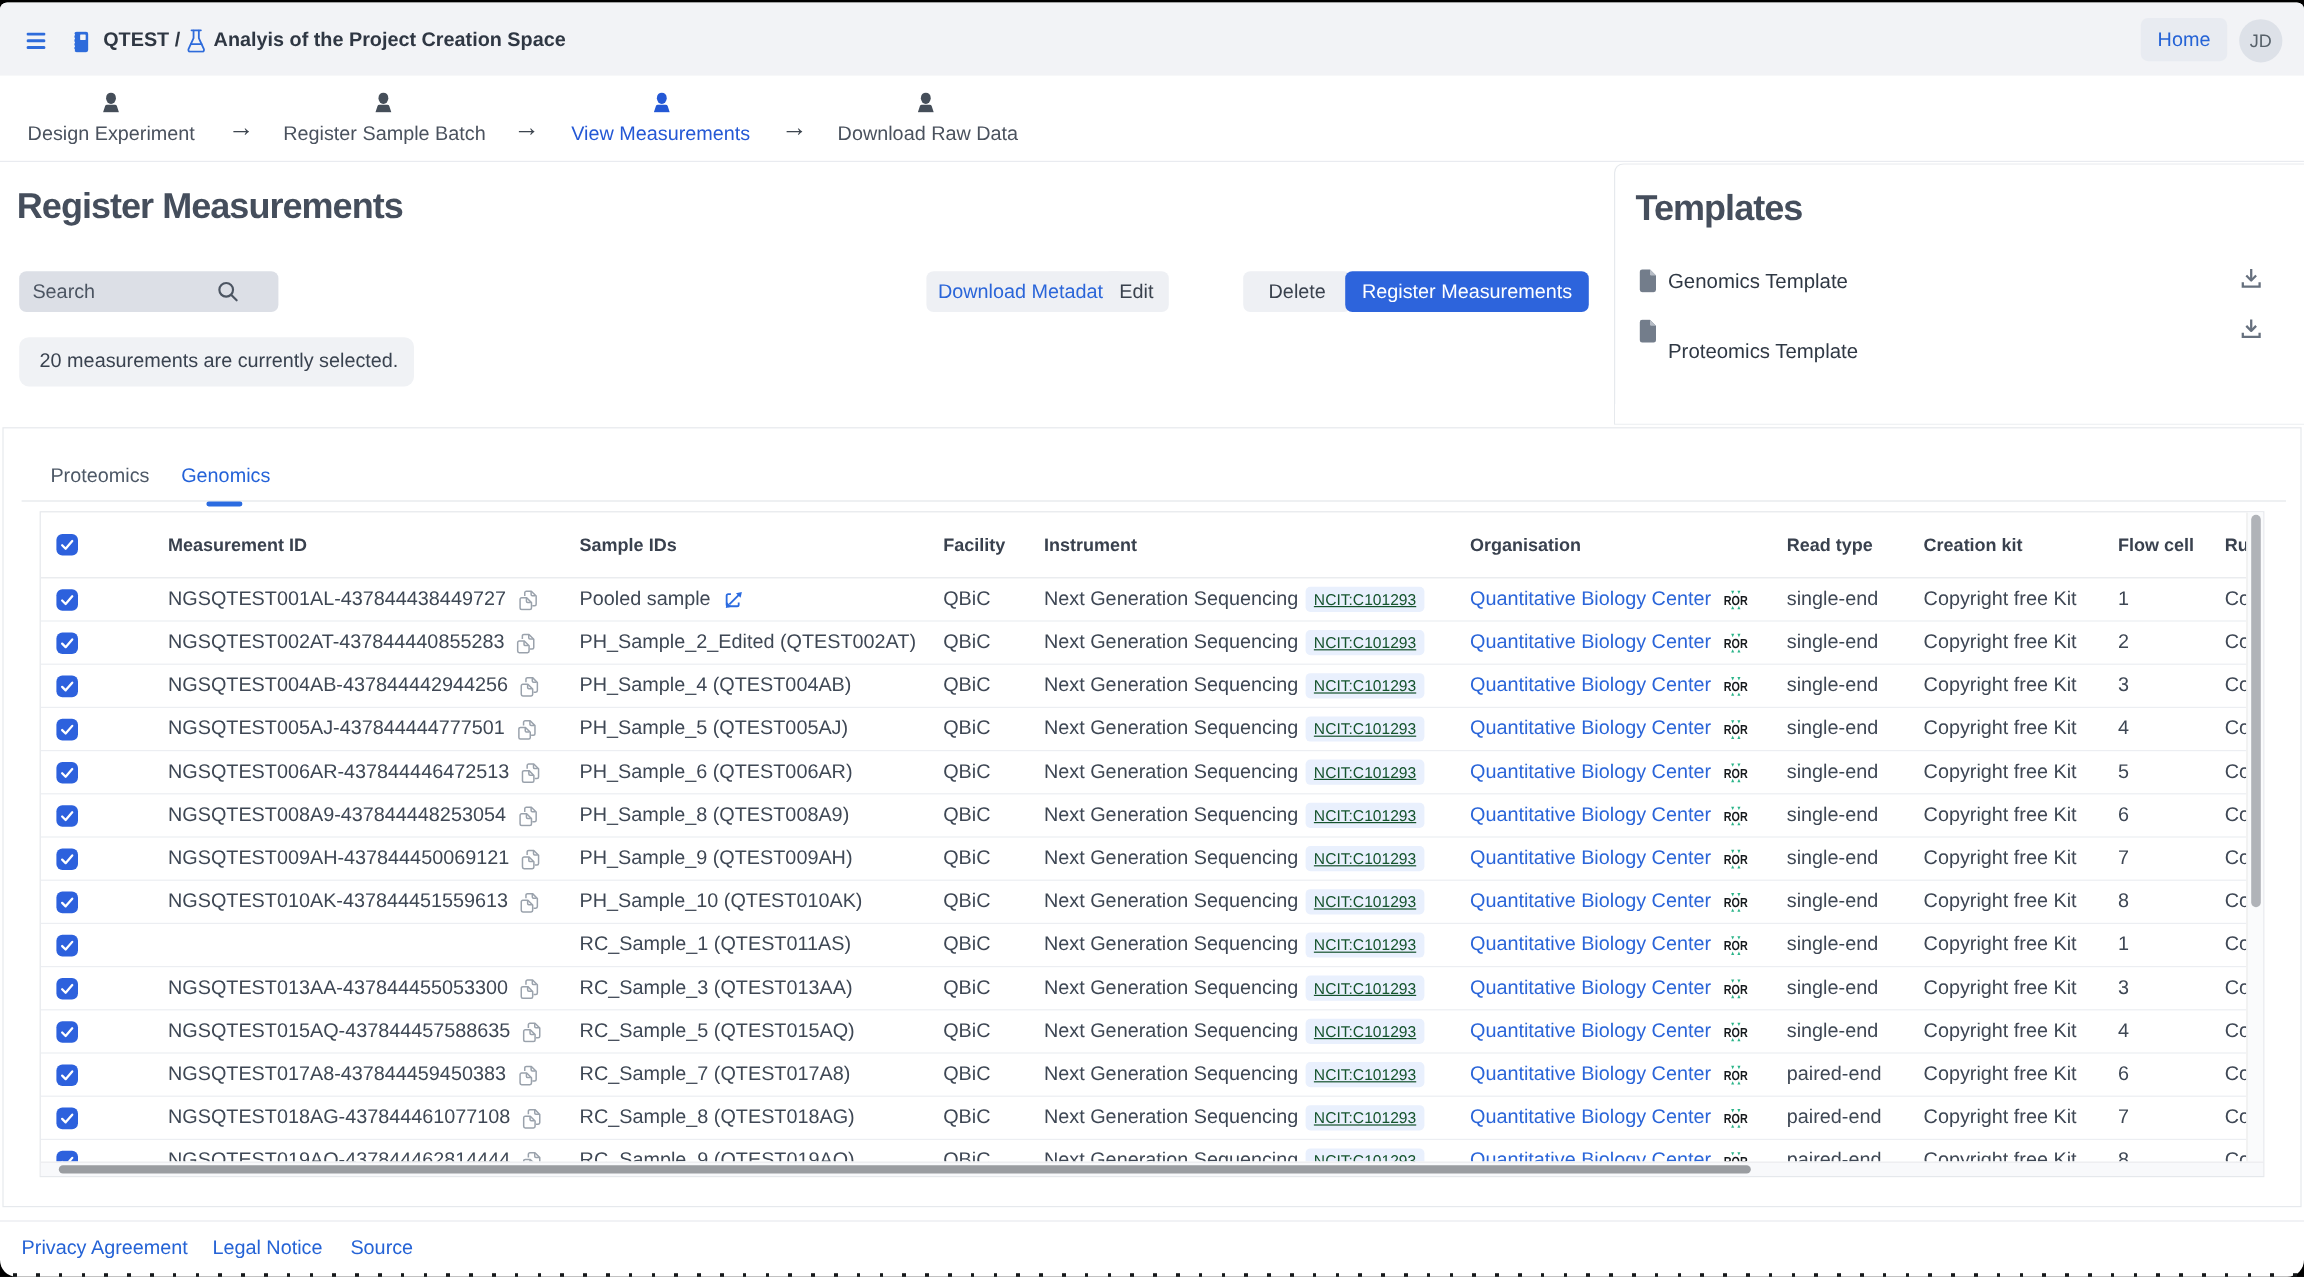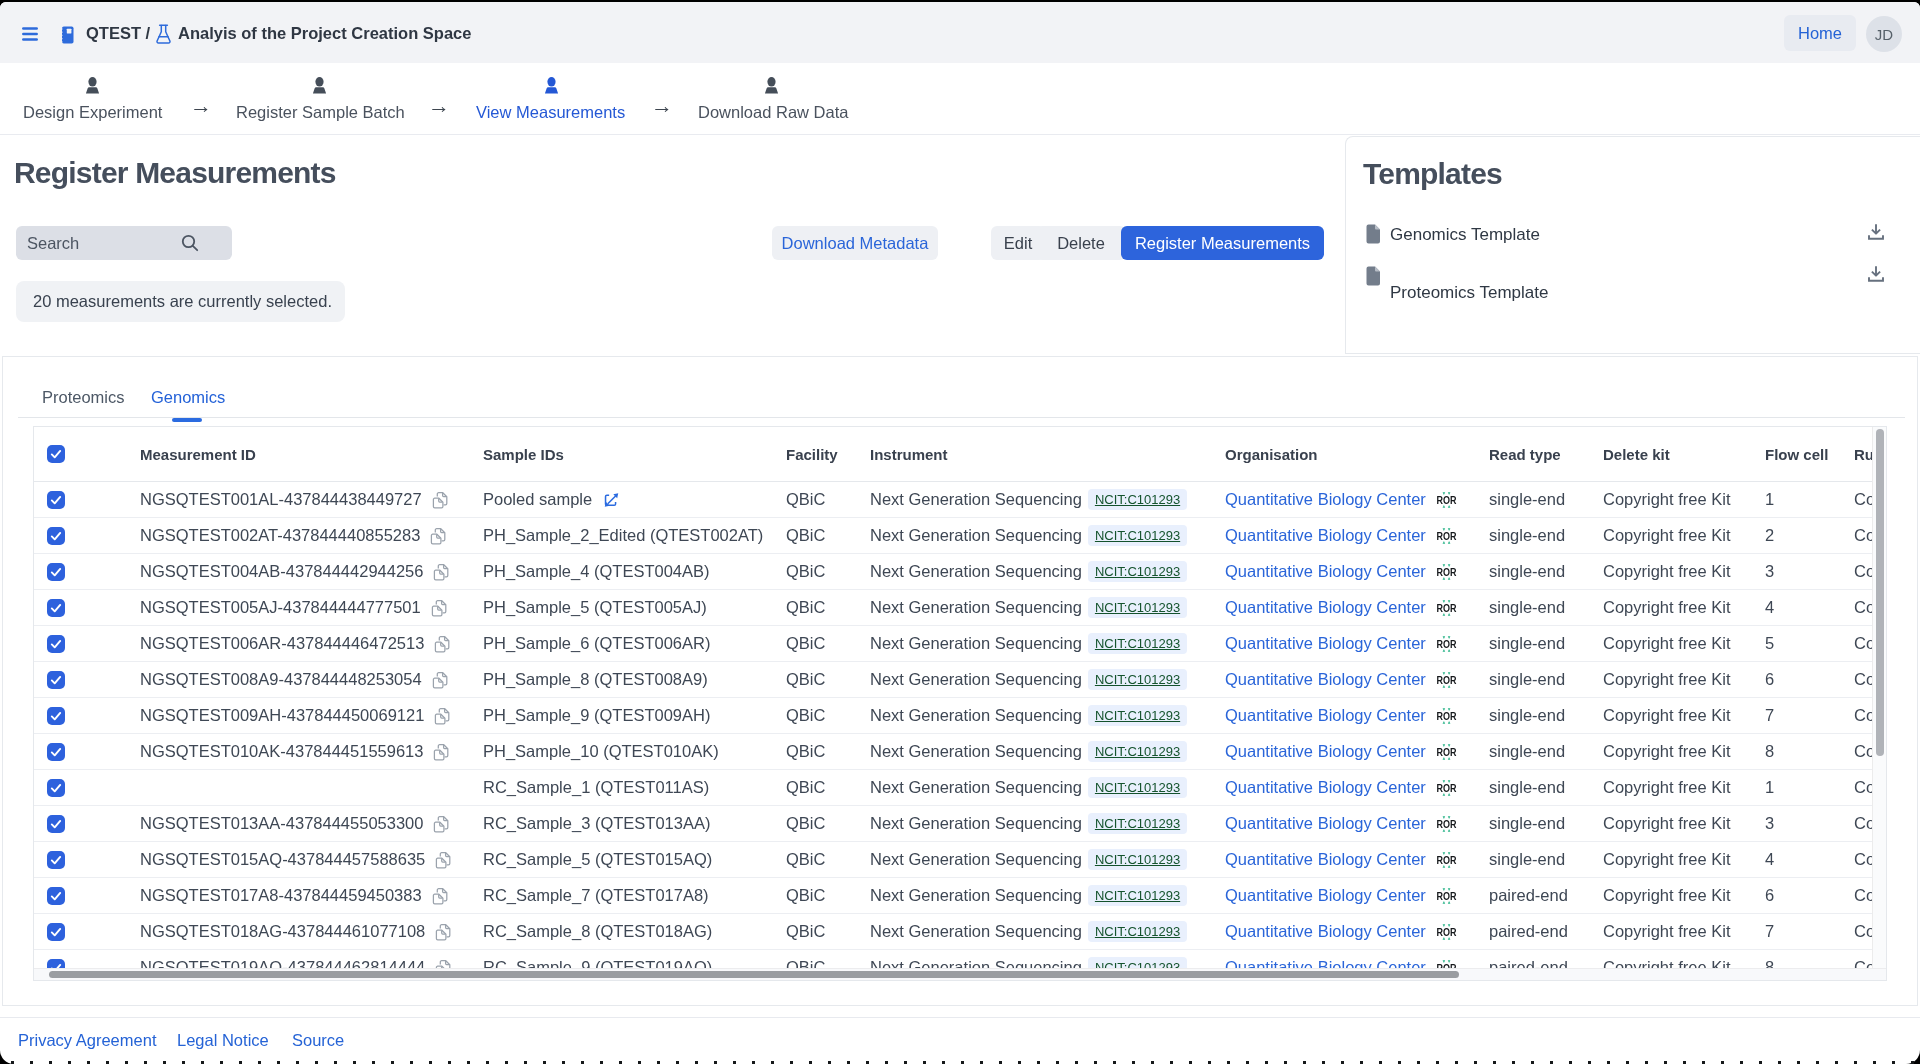--- a/index.html
+++ b/index.html
@@ -116,21 +116,21 @@
 
     <div class="abs" style="left:16px;top:224px;width:216px;height:34px;background:#dcdfe6;border-radius:6px;">
       <div class="abs" style="left:11px;top:8px;font-size:16.5px;color:#4c5562;">Search</div>
       <svg class="abs" style="left:165px;top:8px;" width="18" height="18" viewBox="0 0 18 18">
           <circle cx="7.5" cy="7.5" r="5.7" fill="none" stroke="#4c5562" stroke-width="1.8"></circle>
           <line x1="11.8" y1="11.8" x2="16.2" y2="16.2" stroke="#4c5562" stroke-width="1.8" stroke-linecap="round"></line>
         </svg>
     </div>
 
     <div class="btn grayblue" style="left:772px;top:224px;width:166px;">Download Metadata</div>
-    <div class="btn gray" style="left:991px;top:224px;width:54px;">Edit</div>
+    <div class="btn gray" style="left:920px;top:224px;width:54px;">Edit</div>
     <div class="btn gray" style="left:1036px;top:224px;width:90px;">Delete</div>
     <div class="btn primary" style="left:1121px;top:224px;width:203px;">Register Measurements</div>
 
     <div class="abs" style="left:16px;top:279px;width:329px;height:41px;background:#f0f2f5;border-radius:8px;display:flex;align-items:center;padding-left:17px;font-size:16.5px;color:#39424f;white-space:nowrap;">20 measurements are currently selected.</div>
   </div>
   <div id="tcard">
     <h1 class="pgh abs" style="left:17px;top:20px;">Templates</h1>
     <svg class="abs" style="left:19px;top:87px;" width="16" height="20" viewBox="0 0 16 20">
         <path d="M1.5 2.5 a2 2 0 0 1 2-2 h6.5 l5 5 v12 a2 2 0 0 1 -2 2 h-9.5 a2 2 0 0 1 -2-2 z" fill="#737d8b"></path>
         <path d="M10 .5 l5 5 h-4 a1 1 0 0 1 -1 -1 z" fill="#b7bdc6"></path>
@@ -171,21 +171,21 @@
                     <path d="M2.8 7.4 L5.7 10.3 L11.2 3.9" stroke="#fff" stroke-width="1.9" fill="none" stroke-linecap="round" stroke-linejoin="round"></path>
                   </svg>
                 </span>
               </div>
   <div class="c hd" style="left:106px;">Measurement ID</div>
   <div class="c hd" style="left:449px;">Sample IDs</div>
   <div class="c hd" style="left:752px;">Facility</div>
   <div class="c hd" style="left:836px;">Instrument</div>
   <div class="c hd" style="left:1191px;">Organisation</div>
   <div class="c hd" style="left:1455px;">Read type</div>
-  <div class="c hd" style="left:1569px;">Delete kit</div>
+  <div class="c hd" style="left:1569px;">Creation kit</div>
   <div class="c hd" style="left:1731px;">Flow cell</div>
   <div class="c hd" style="left:1820px;">Run alias</div>
 </div>
 <div class="drow">
   <div class="c" style="left:13px;">
                 <span class="chk">
                   <svg width="14" height="14" viewBox="0 0 14 14">
                     <path d="M2.8 7.4 L5.7 10.3 L11.2 3.9" stroke="#fff" stroke-width="1.9" fill="none" stroke-linecap="round" stroke-linejoin="round"></path>
                   </svg>
                 </span>

